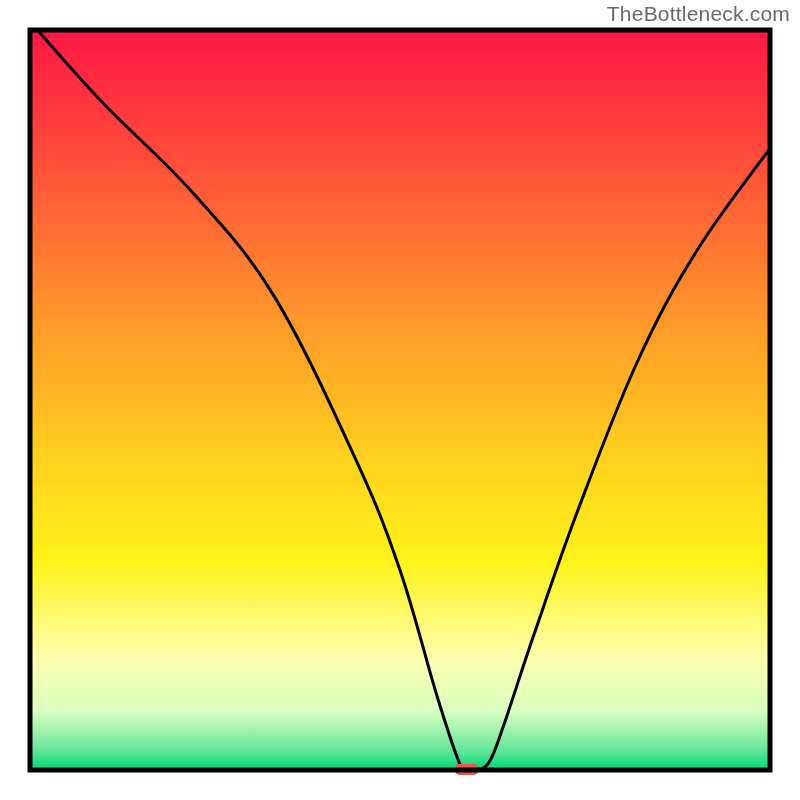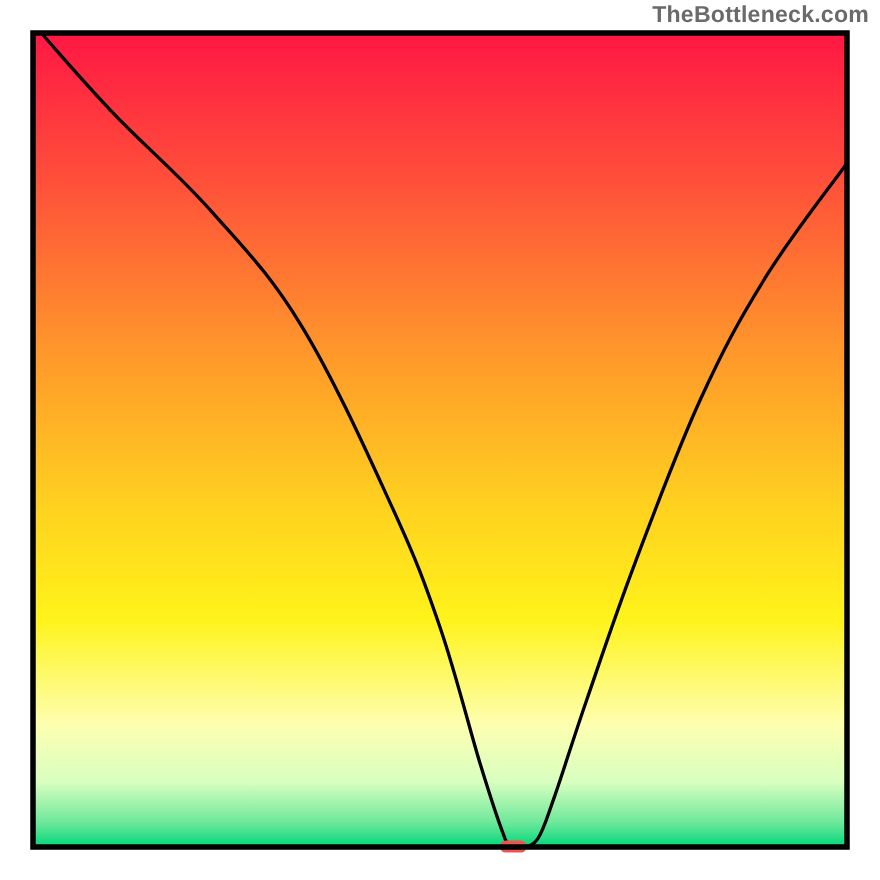--- a/index.html
+++ b/index.html
@@ -13,21 +13,21 @@
   .container {
     position: relative;
     width: 800px;
     height: 800px;
   }
   .attribution {
     position: absolute;
     top: 2px;
     right: 10px;
     font-size: 21px;
-    font-weight: bold;
+    font-weight: normal;
     color: #6a6a6a;
     letter-spacing: 0.2px;
   }
   svg.chart {
     position: absolute;
     left: 0;
     top: 0;
     width: 800px;
     height: 800px;
   }

